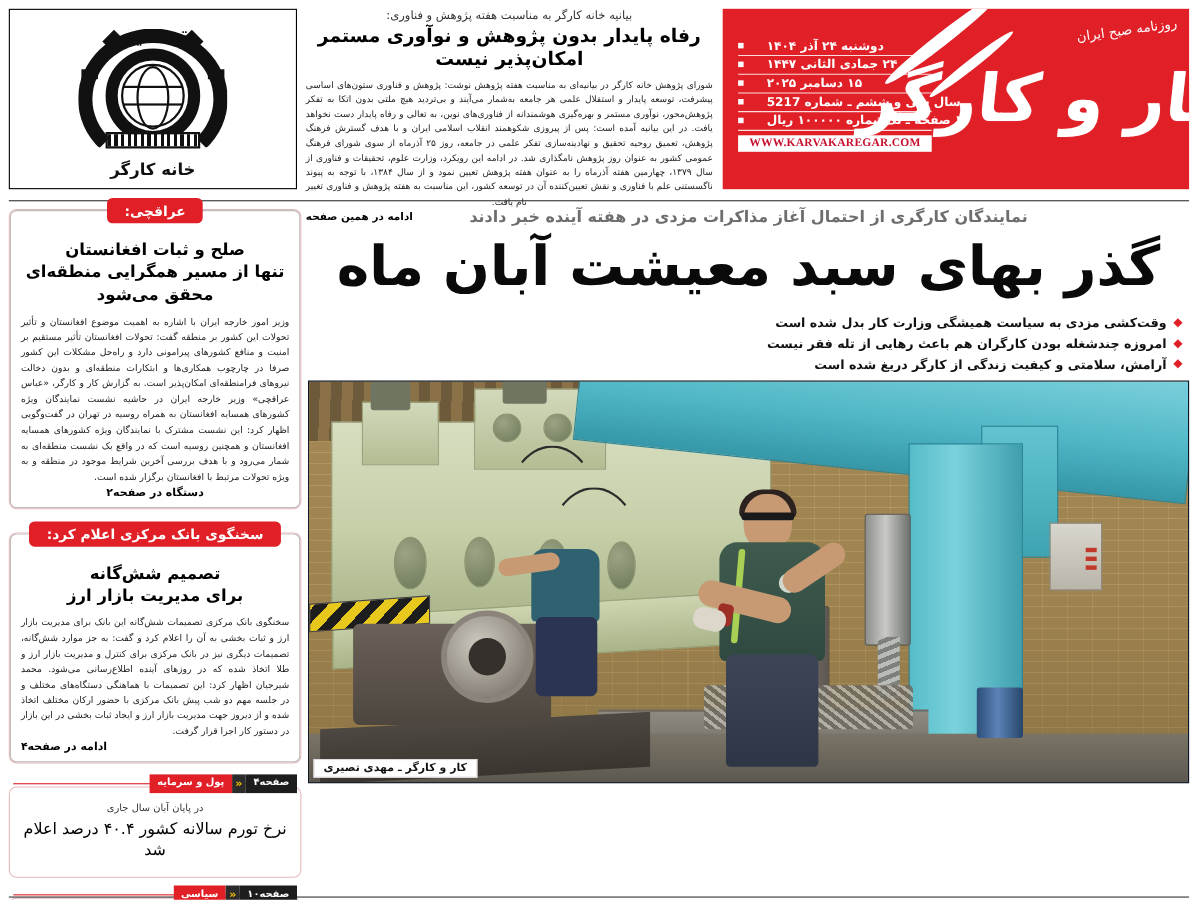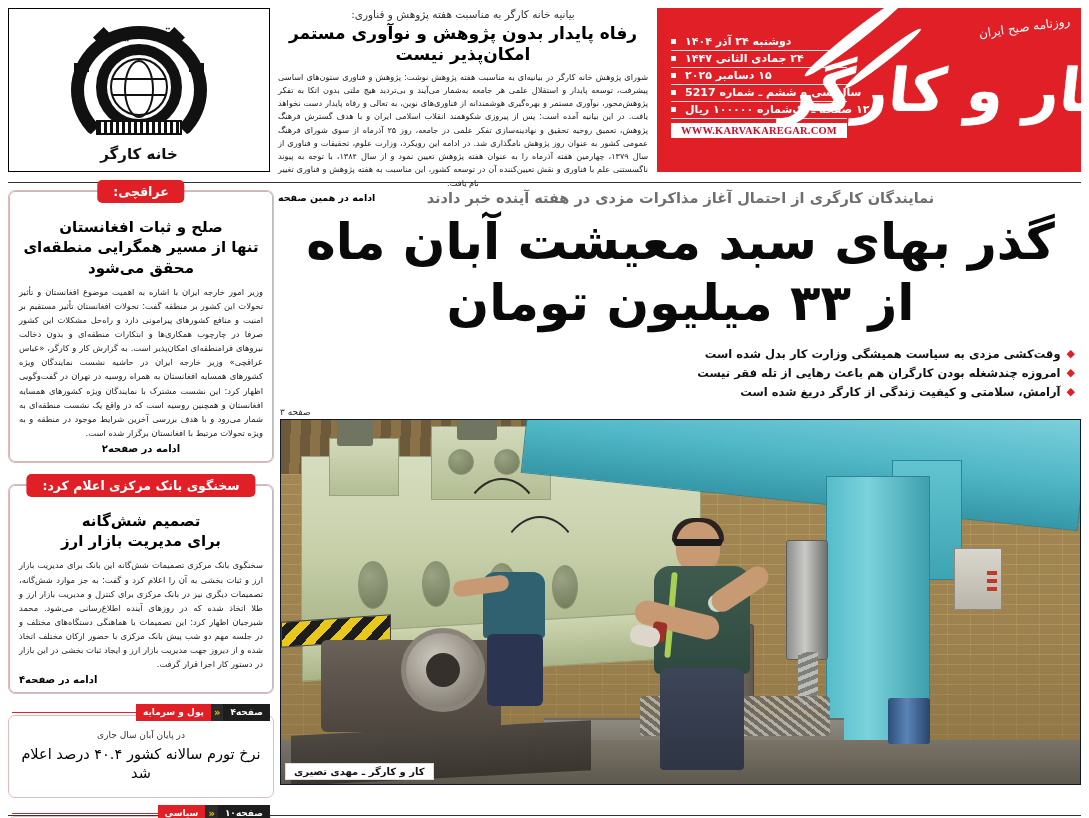--- a/index.html
+++ b/index.html
@@ -43,21 +43,21 @@
   }
   .mh-swoosh1 { width:130px; height:12px; right:160px; top:22px; transform:rotate(-38deg); }
   .mh-swoosh2 { width:96px;  height:9px;  right:150px; top:46px; transform:rotate(-38deg); }
 
   .mh-info {
     position:absolute; left:14px; top:26px; width:176px;
     text-align:left;
   }
   .mh-line {
     display:flex; align-items:center; justify-content:flex-end;
-    gap:9px; padding:1px 0 2px 0;
+    gap:21px; padding:1px 0 2px 0;
     border-bottom:1px solid rgba(255,255,255,.85);
     font-size:11px; font-weight:bold; white-space:nowrap; direction:rtl;
   }
   .mh-line:last-of-type { border-bottom:none; }
   .mh-bullet { width:5px; height:5px; background:#fff; flex:0 0 auto; }
   .mh-url {
     margin-top:4px; background:#fff; color:#c8102e;
     font-size:10.5px; font-weight:bold; text-align:center;
     padding:2px 0; letter-spacing:.2px; direction:ltr;
     font-family:"Liberation Serif","DejaVu Serif",serif;
@@ -441,21 +441,21 @@
   <div class="sidebar">
 
     <div class="sbox">
       <div class="sbox-banner">عراقچی:</div>
       <div class="sbox-frame inner2">
         <div class="sbox-head">
           <span>صلح و ثبات افغانستان</span><br>
           <span>تنها از مسیر همگرایی منطقه‌ای محقق می‌شود</span>
         </div>
         <div class="sbox-body">وزیر امور خارجه ایران با اشاره به اهمیت موضوع افغانستان و تأثیر تحولات این کشور بر منطقه گفت: تحولات افغانستان تأثیر مستقیم بر امنیت و منافع کشورهای پیرامونی دارد و راه‌حل مشکلات این کشور صرفا در چارچوب همکاری‌ها و ابتکارات منطقه‌ای و بدون دخالت نیروهای فرامنطقه‌ای امکان‌پذیر است. به گزارش کار و کارگر، «عباس عراقچی» وزیر خارجه ایران در حاشیه نشست نمایندگان ویژه کشورهای همسایه افغانستان به همراه روسیه در تهران در گفت‌وگویی اظهار کرد: این نشست مشترک با نمایندگان ویژه کشورهای همسایه افغانستان و همچنین روسیه است که در واقع یک نشست منطقه‌ای به شمار می‌رود و با هدف بررسی آخرین شرایط موجود در منطقه و به ویژه تحولات مرتبط با افغانستان برگزار شده است.</div>
-        <div class="sbox-more">ادامه در صفحه۲</div>
+        <div class="sbox-more">دستگاه در صفحه۲</div>
       </div>
     </div>
 
     <div class="sbox" style="margin-top:20px;">
       <div class="sbox-banner">سخنگوی بانک مرکزی اعلام کرد:</div>
       <div class="sbox-frame inner2">
         <div class="sbox-head">
           <span>تصمیم شش‌گانه</span><br>
           <span>برای مدیریت بازار ارز</span>
         </div>
@@ -489,39 +489,37 @@
         
       </div>
     </div>
 
   </div>
 
   <div class="main">
     <div class="lead-kicker">نمایندگان کارگری از احتمال آغاز مذاکرات مزدی در هفته آینده خبر دادند</div>
     <div class="lead-head">
       <span class="l2">گذر بهای سبد معیشت آبان ماه</span>
-      <span class="l2">از ۳۳ میلیون تومان</span>
     </div>
 
     <div class="bullets">
       <div class="blt">
         <span class="blt-dot">◆</span>
         <span>وقت‌کشی مزدی به سیاست همیشگی وزارت کار بدل شده است</span>
       </div>
       <div class="blt">
         <span class="blt-dot">◆</span>
         <span>امروزه چندشغله بودن کارگران هم باعث رهایی از تله فقر نیست</span>
       </div>
       <div class="blt">
         <span class="blt-dot">◆</span>
         <span>آرامش، سلامتی و کیفیت زندگی از کارگر دریغ شده است</span>
       </div>
     </div>
 
-    <div class="pagemark">صفحه ۳</div>
 
     <div class="photo">
       <div class="ph-wall"></div>
       <div class="ph-ceiling"></div>
 
       <div class="ph-greenmach">
         <div class="ph-hole" style="left:56px;  top:104px; width:30px; height:48px;"></div>
         <div class="ph-hole" style="left:120px; top:104px; width:28px; height:46px;"></div>
         <div class="ph-hole" style="left:186px; top:106px; width:28px; height:46px;"></div>
         <div class="ph-hole" style="left:250px; top:108px; width:26px; height:44px;"></div>

